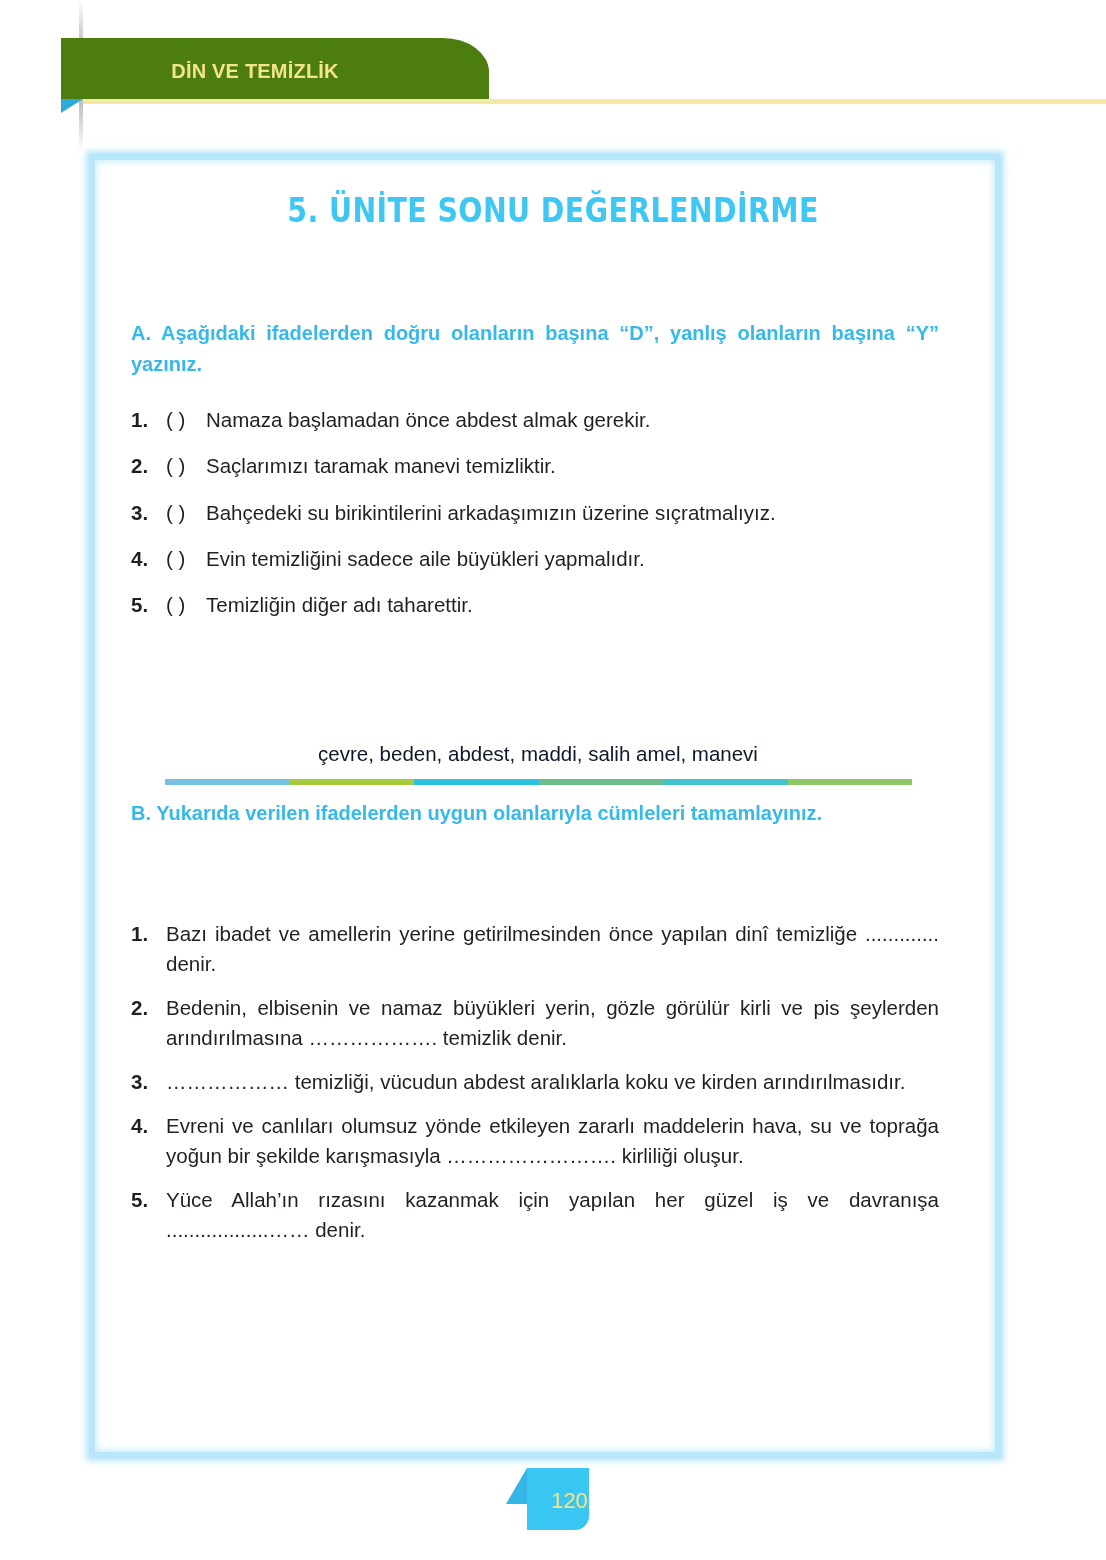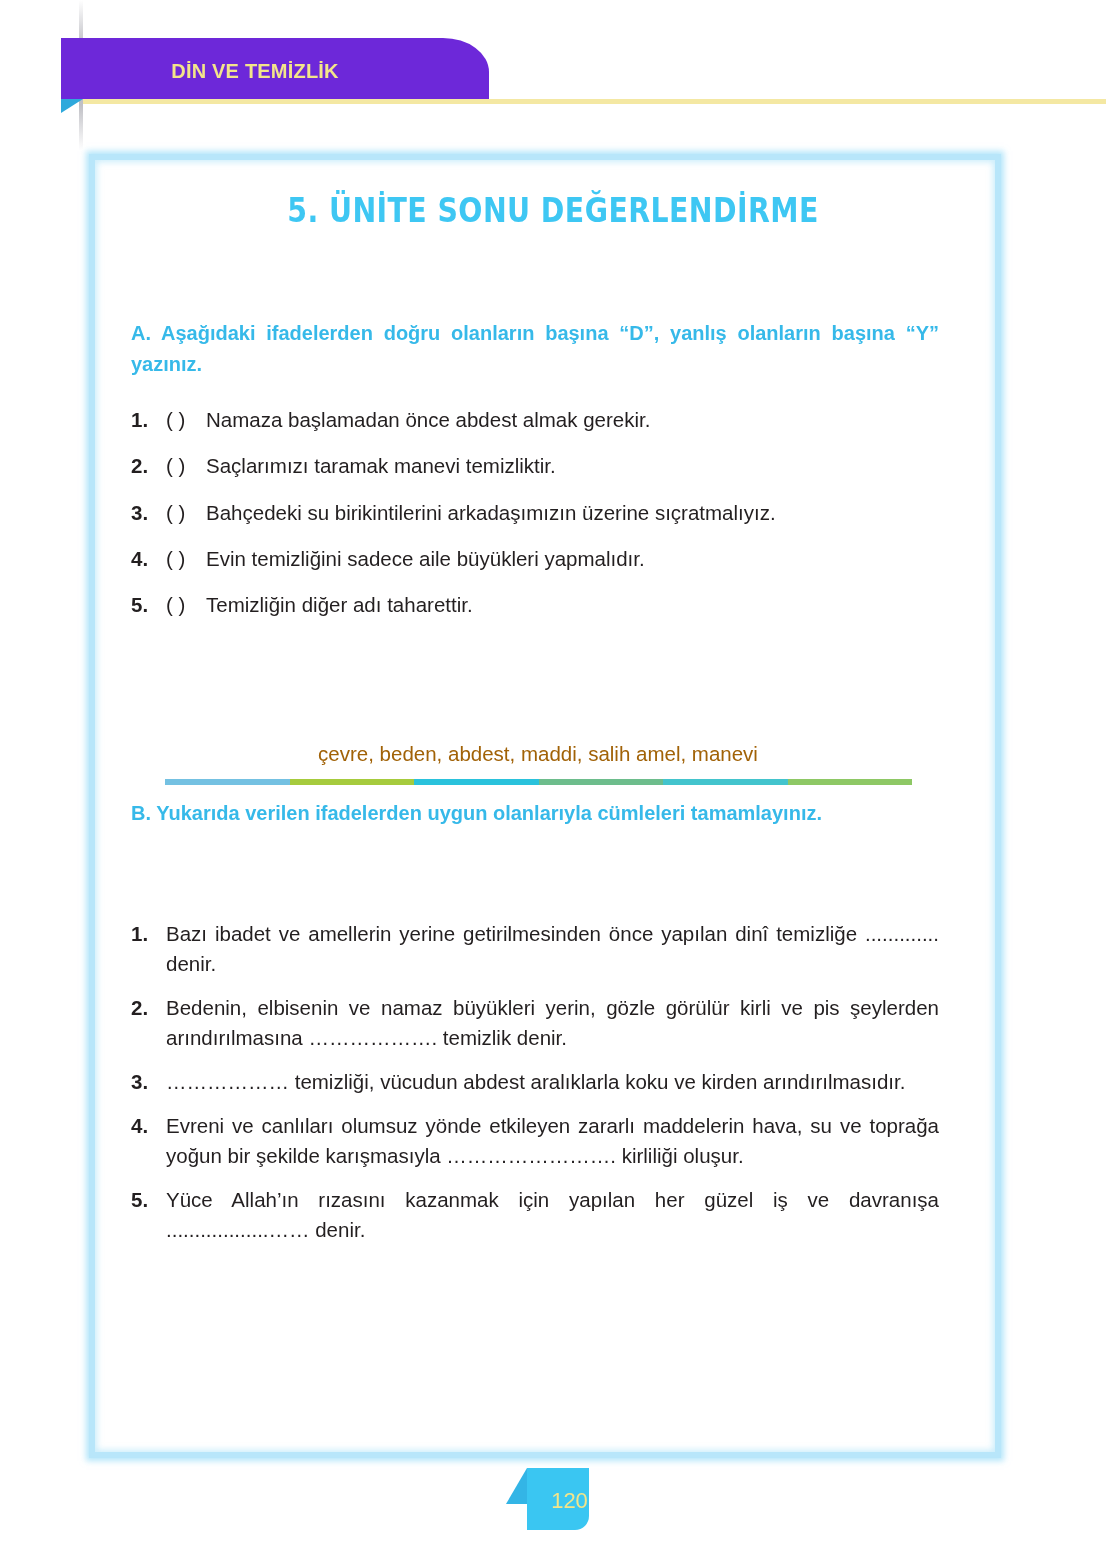--- a/index.html
+++ b/index.html
@@ -8,21 +8,21 @@
     background: #ffffff;
     font-family: "Liberation Sans", sans-serif;
     color: #231f20;
   }
   .page-edge {
     position: absolute; left: 79px; top: 0; width: 4px; height: 150px;
     background: linear-gradient(to bottom, rgba(160,160,170,0) 0%, rgba(140,140,150,0.55) 30%, rgba(140,140,150,0.55) 70%, rgba(160,160,170,0) 100%);
   }
   .header-tab {
     position: absolute; left: 61px; top: 38px; width: 428px; height: 61px;
-    background: #6d28d9;
+    background: #4d7c0f;
     border-top-right-radius: 46px 34px;
   }
   .header-fold {
     position: absolute; left: 61px; top: 99px; width: 0; height: 0;
     border-top: 14px solid #2fa9dc; border-left: 22px solid transparent;
     transform: scaleX(-1); transform-origin: 11px 0;
   }
   .header-title {
     position: absolute; left: 0; right: 0; top: 22px;
     text-align: center; padding-right: 40px;
@@ -48,21 +48,21 @@
     font-weight: bold; font-size: 20px; line-height: 31px; color: #36b9e9;
     text-align: justify;
   }
   .q-list { position: absolute; left: 131px; width: 808px; margin: 0; padding: 0; list-style: none; }
   .q-list li { position: relative; font-size: 20.5px; line-height: 30px; }
   .q-num { position: absolute; left: 0; top: 0; font-weight: bold; color: #231f20; }
   .q-body { display: block; padding-left: 35px; text-align: justify; }
   .paren { display: inline-block; width: 40px; letter-spacing: 0; }
   .word-bank {
     position: absolute; left: 164px; width: 748px; top: 742px; text-align: center;
-    font-size: 20.5px; color: #a16207;
+    font-size: 20.5px; color: #0f172a;
   }
   .color-bar { position: absolute; left: 165px; top: 779px; width: 747px; height: 6px; display: flex; }
   .color-bar span { flex: 1; height: 100%; }
   .page-badge {
     position: absolute; left: 527px; top: 1468px; width: 62px; height: 62px;
     background: #3ac6f2; border-bottom-right-radius: 14px;
   }
   .page-badge-fold {
     position: absolute; left: 506px; top: 1468px; width: 0; height: 0;
     border-bottom: 36px solid #33b5e6; border-left: 21px solid transparent;

